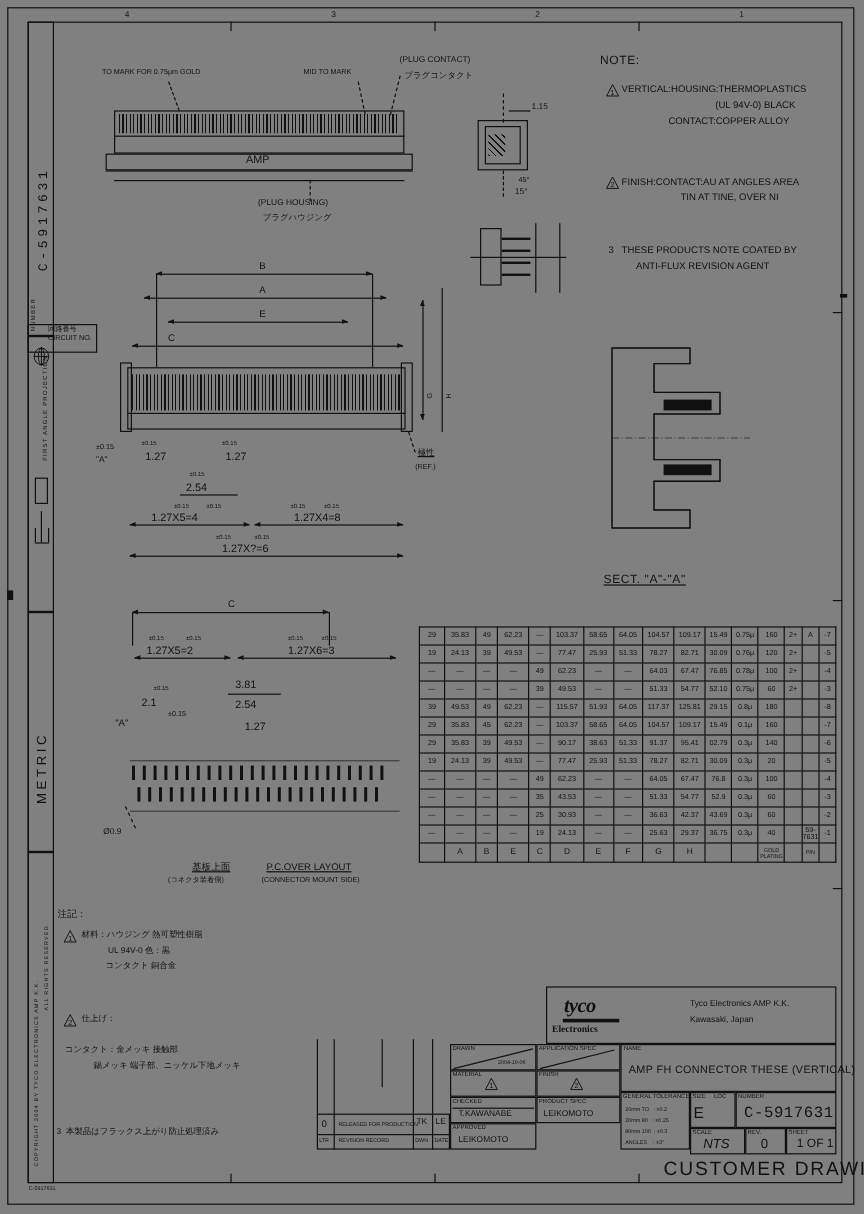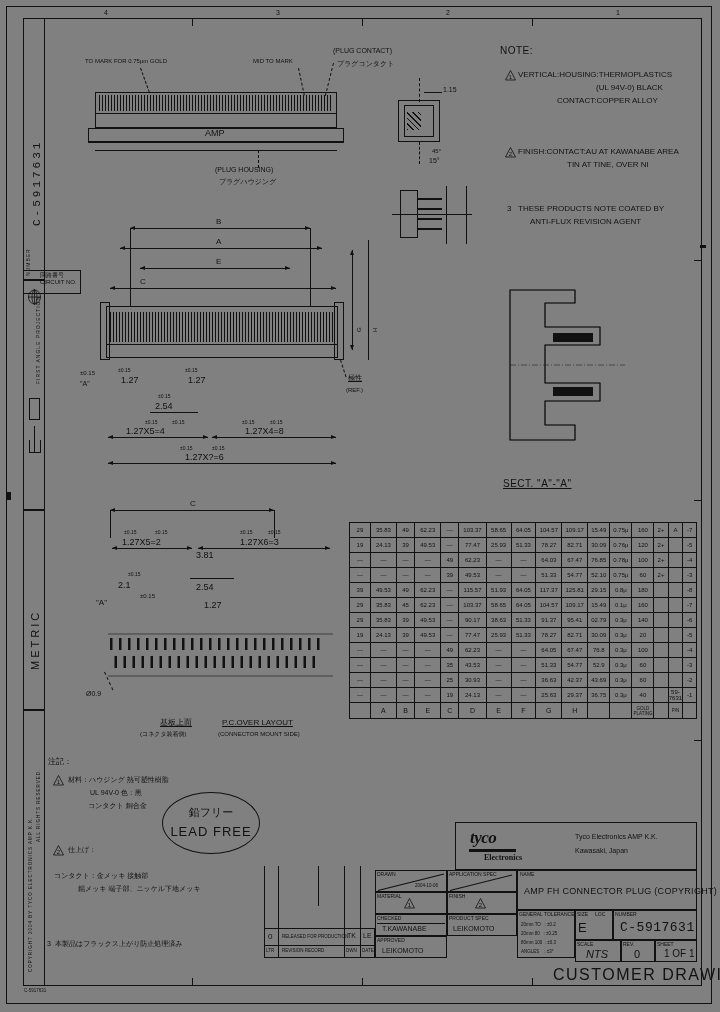--- a/index.html
+++ b/index.html
@@ -288,21 +288,21 @@
     <text x="5.5" y="9" font-size="6" text-anchor="middle" fill="#111" font-family="Liberation Sans">1</text>
   </svg>
   <div class="t t8" style="left:518px; top:70px;">VERTICAL:HOUSING:THERMOPLASTICS</div>
   <div class="t t8" style="left:596px; top:83px;">(UL 94V-0) BLACK</div>
   <div class="t t8" style="left:557px; top:96px;">CONTACT:COPPER ALLOY</div>
 
   <svg style="position:absolute; left:505px; top:147px;" width="11" height="11">
     <polygon points="5.5,0.5 10.5,10 0.5,10" fill="none" stroke="#111" stroke-width="0.8"></polygon>
     <text x="5.5" y="9" font-size="6" text-anchor="middle" fill="#111" font-family="Liberation Sans">2</text>
   </svg>
-  <div class="t t8" style="left:518px; top:147px;">FINISH:CONTACT:AU AT KAWANABE AREA</div>
+  <div class="t t8" style="left:518px; top:147px;">FINISH:CONTACT:AU AT ANGLES AREA</div>
   <div class="t t8" style="left:567px; top:160px;">TIN AT TINE, OVER NI</div>
 
   <div class="t t8" style="left:507px; top:204px;">3</div>
   <div class="t t8" style="left:518px; top:204px;">THESE PRODUCTS NOTE COATED BY</div>
   <div class="t t8" style="left:530px; top:217px;">ANTI-FLUX REVISION AGENT</div>
 
   <div class="ln ln-h" style="left:130px; top:228px; width:180px;"></div>
   <div class="arrowl" style="left:130px; top:226px;"></div>
   <div class="arrowr" style="left:305px; top:226px;"></div>
   <div class="t t8" style="left:216px; top:217px;">B</div>
@@ -397,21 +397,21 @@
   <div class="arrowr" style="left:187px; top:546px;"></div>
   <div class="t t9" style="left:122px; top:537px;">1.27X5=2</div>
 
   <div class="t t5" style="left:240px; top:530px; font-size:5px;">±0.15</div>
   <div class="t t5" style="left:268px; top:530px; font-size:5px;">±0.15</div>
   <div class="ln ln-h" style="left:198px; top:548px; width:132px;"></div>
   <div class="arrowl" style="left:198px; top:546px;"></div>
   <div class="arrowr" style="left:325px; top:546px;"></div>
   <div class="t t9" style="left:240px; top:537px;">1.27X6=3</div>
 
-  <div class="t t9" style="left:196px; top:550px;">3.81</div>
+  <div class="t t9" style="left:196px; top:565px;">3.81</div>
   <div class="ln ln-h" style="left:190px; top:578px; width:44px;"></div>
   <div class="t t9" style="left:196px; top:582px;">2.54</div>
 
   <div class="t t9" style="left:118px; top:580px;">2.1</div>
   <div class="t t5" style="left:128px; top:572px; font-size:5px;">±0.15</div>
   <div class="t t9" style="left:204px; top:600px;">1.27</div>
   <div class="t t6" style="left:140px; top:593px;">±0.15</div>
   <div class="t t8" style="left:96px; top:598px;">"A"</div>
 
   <div style="position:absolute; left:108px; top:630px;">
@@ -493,24 +493,20 @@
     <polygon points="5.5,0.5 10.5,10 0.5,10" fill="none" stroke="#111" stroke-width="0.8"></polygon>
     <text x="5.5" y="9" font-size="6" text-anchor="middle" fill="#111" font-family="Liberation Sans">2</text>
   </svg>
   <div class="t t7" style="left:68px; top:846px;">仕上げ：</div>
   <div class="t t7" style="left:54px; top:872px;">コンタクト：金メッキ 接触部</div>
   <div class="t t7" style="left:78px; top:885px;">錫メッキ 端子部、ニッケル下地メッキ</div>
 
   <div class="t t7" style="left:55px; top:940px;">本製品はフラックス上がり防止処理済み</div>
   <div class="t t7" style="left:47px; top:940px;">3</div>
 
-  <div class="leadfree">
-    <div class="t11" style="margin-top:12px;">鉛フリー</div>
-    <div class="t13" style="margin-top:4px; letter-spacing:1px;">LEAD FREE</div>
-  </div>
 
   <table class="spec-table">
     <tbody id="spec-body">
         <tr>
           <td style="width: 26px;">29</td>
           <td style="width: 30px;">35.83</td>
           <td style="width: 22px;">49</td>
           <td style="width: 30px;">62.23</td>
           <td style="width: 22px;">—</td>
           <td style="width: 30px;">103.37</td>
@@ -740,27 +736,27 @@
           <td style="width: 16px;"></td>
           <td style="width: 14px; font-size: 4.5px;">P/N</td>
           <td style="width: 16px;"></td>
         </tr>
       </tbody>
   </table>
 
   <div class="tb" style="left:455px; top:822px; width:242px; height:48px;"></div>
   <div class="t tyco" style="left:470px; top:828px;">tyco</div>
   <div class="rect-f" style="left:469px; top:849px; width:47px; height:3px;"></div>
-  <div class="t tyco-sub" style="left:484px; top:853px;">Electronics</div>
+  <div class="t tyco-sub" style="left:460px; top:853px;">Electronics</div>
   <div class="t t7" style="left:575px; top:833px;">Tyco Electronics AMP K.K.</div>
   <div class="t t7" style="left:575px; top:847px;">Kawasaki, Japan</div>
 
   <div class="tb" style="left:517px; top:870px; width:180px; height:40px;"></div>
   <div class="tb-lbl" style="left:520px; top:871px;">NAME</div>
-  <div class="t t9" style="left:524px; top:886px; letter-spacing:0.3px;">AMP FH CONNECTOR PLUG (COPYRIGHT)</div>
+  <div class="t t9" style="left:524px; top:886px; letter-spacing:0.3px;">AMP FH CONNECTOR THESE (VERTICAL)</div>
 
   <div class="tb" style="left:517px; top:910px; width:58px; height:48px;"></div>
   <div class="tb-lbl" style="left:519px; top:911px;">GENERAL TOLERANCE</div>
   <div class="t" style="left:521px; top:922px; font-size:4.5px; line-height:1.5;">20mm TO   : ±0.2</div>
   <div class="t" style="left:521px; top:931px; font-size:4.5px;">20mm 80   : ±0.25</div>
   <div class="t" style="left:521px; top:940px; font-size:4.5px;">80mm 100  : ±0.3</div>
   <div class="t" style="left:521px; top:949px; font-size:4.5px;">ANGLES    : ±3°</div>
 
   <div class="tb" style="left:575px; top:910px; width:38px; height:30px;"></div>
   <div class="tb-lbl" style="left:577px; top:911px;">SIZE</div>

